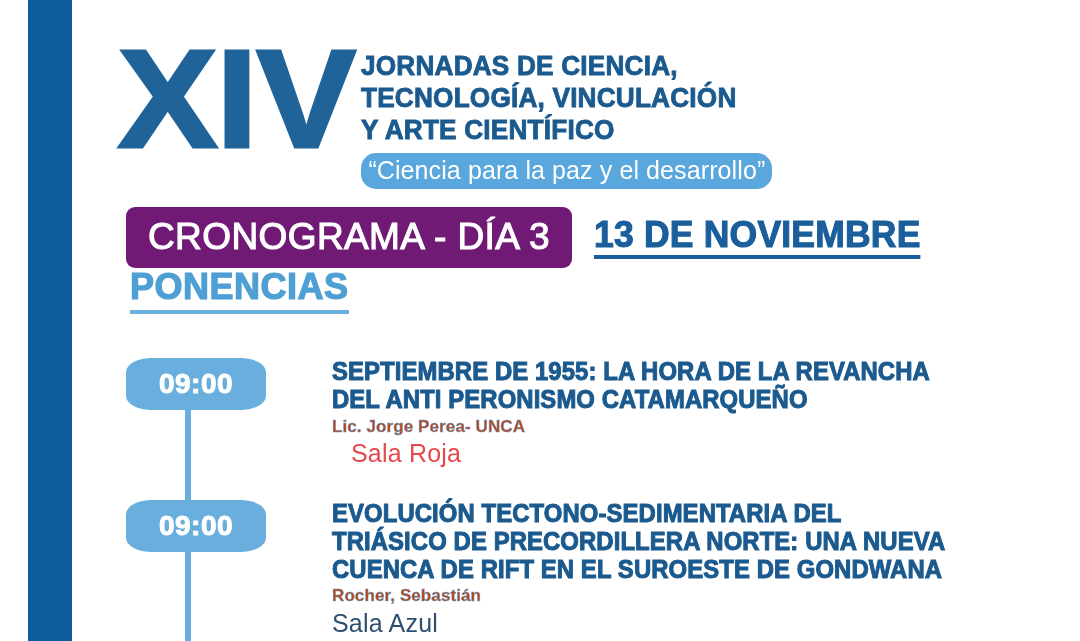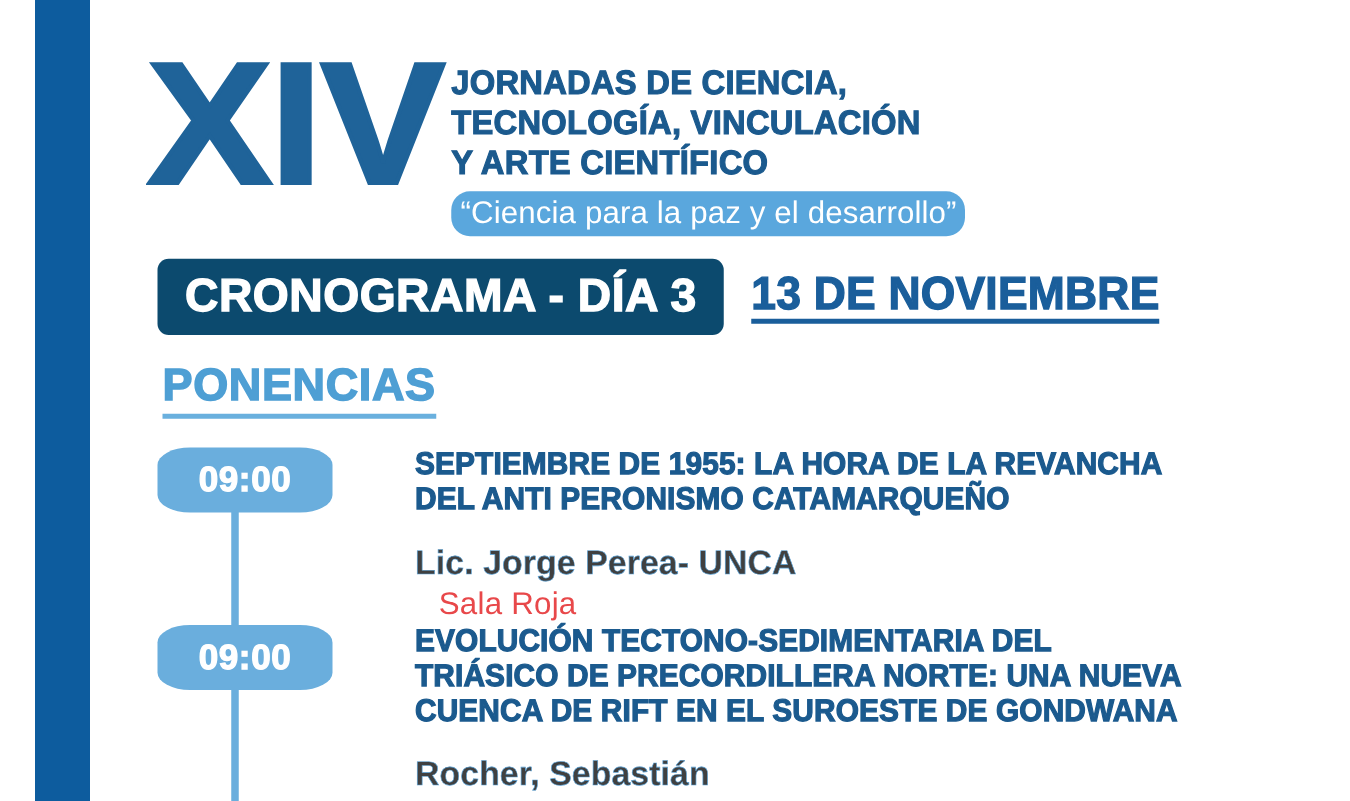--- a/index.html
+++ b/index.html
@@ -89,26 +89,26 @@
   
   .banner-row {
     position: absolute;
     left: 126px;
     top: 207px;
     display: flex;
     align-items: center;
   }
 
   .cronograma-box {
-    background: #0c4a6e;
+    background: #701a75;
     color: #ffffff;
     border-radius: 9px;
     padding: 11px 22px 13px 22px;
     font-family: "Liberation Sans", sans-serif;
-    font-weight: bold;
+    font-weight: normal;
     font-size: 37px;
     line-height: 1;
     letter-spacing: 0.4px;
     white-space: nowrap;
     -webkit-text-stroke: 1.1px #ffffff;
   }
 
   .fecha {
     margin-left: 22px;
     color: #1a5e9b;
@@ -122,21 +122,21 @@
     padding-bottom: 2px;
     transform: scaleX(0.96);
     transform-origin: left center;
     -webkit-text-stroke: 1.1px #1a5e9b;
   }
 
   
   .ponencias {
     position: absolute;
     left: 130px;
-    top: 290px;
+    top: 269px;
     color: #4e9fd4;
     font-family: "Liberation Sans", sans-serif;
     font-weight: bold;
     font-size: 36px;
     line-height: 1;
     letter-spacing: 0.5px;
     border-bottom: 4px solid #6ab0de;
     padding-bottom: 5px;
     display: inline-block;
     -webkit-text-stroke: 1.2px #4e9fd4;
@@ -192,25 +192,25 @@
     font-weight: bold;
     font-size: 25px;
     line-height: 1.11;
     letter-spacing: 0.1px;
     transform: scaleX(0.955);
     transform-origin: left top;
     -webkit-text-stroke: 1px #1b5a8e;
   }
 
   .talk-speaker {
-    margin-top: 21px;
-    color: #404040;
-    font-family: "Liberation Sans", sans-serif;
-    font-weight: bold;
-    font-size: 27px;
+    margin-top: 3px;
+    color: #c2410c;
+    font-family: "Liberation Sans", sans-serif;
+    font-weight: bold;
+    font-size: 17px;
     line-height: 1.15;
     letter-spacing: 0.1px;
     -webkit-text-stroke: 0.5px #5ba3d8;
   }
 
   .talk-room {
     margin-top: 2px;
     font-family: "Liberation Sans", sans-serif;
     font-weight: normal;
     font-size: 25px;

